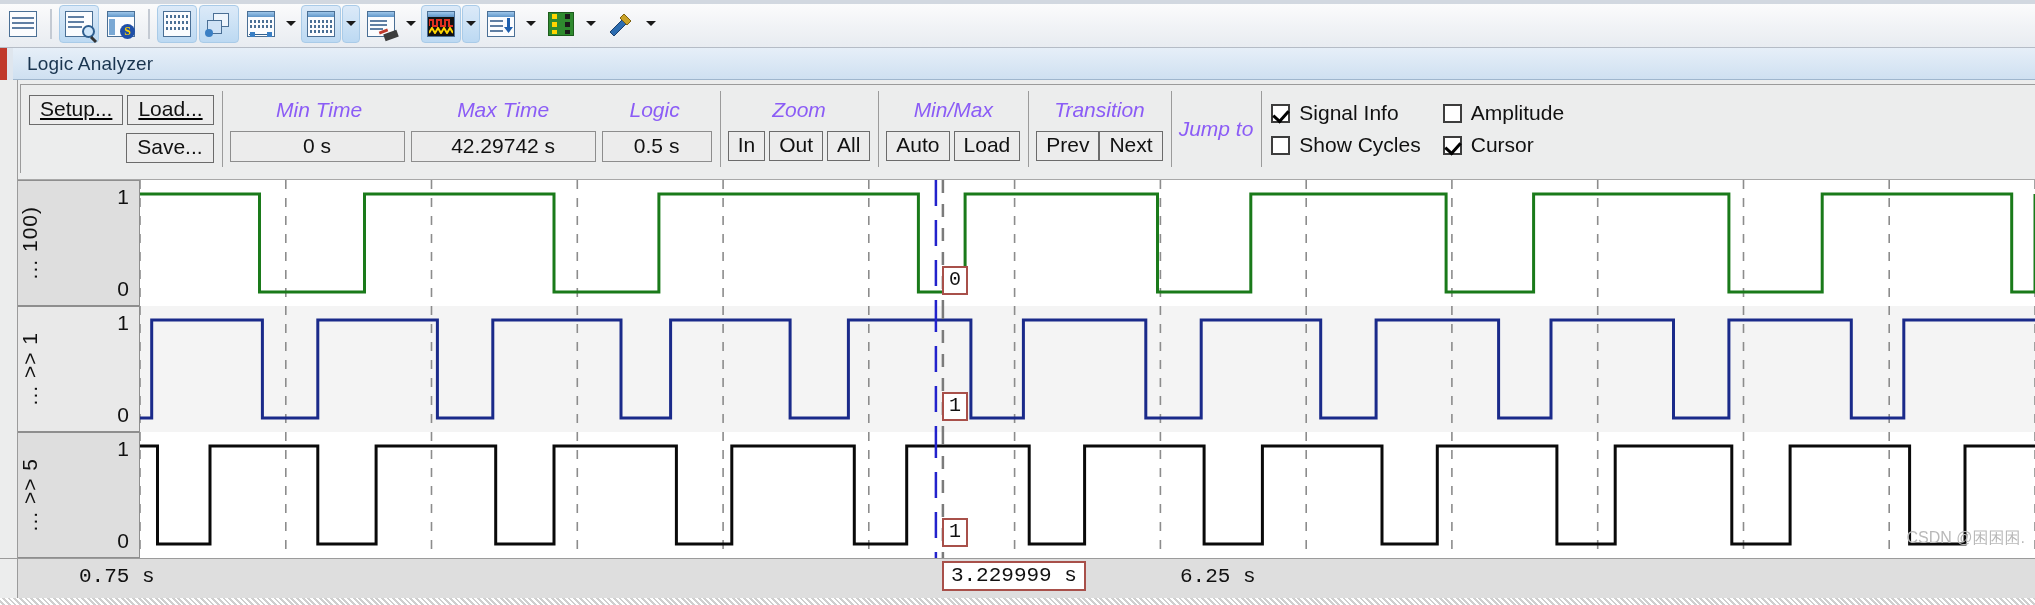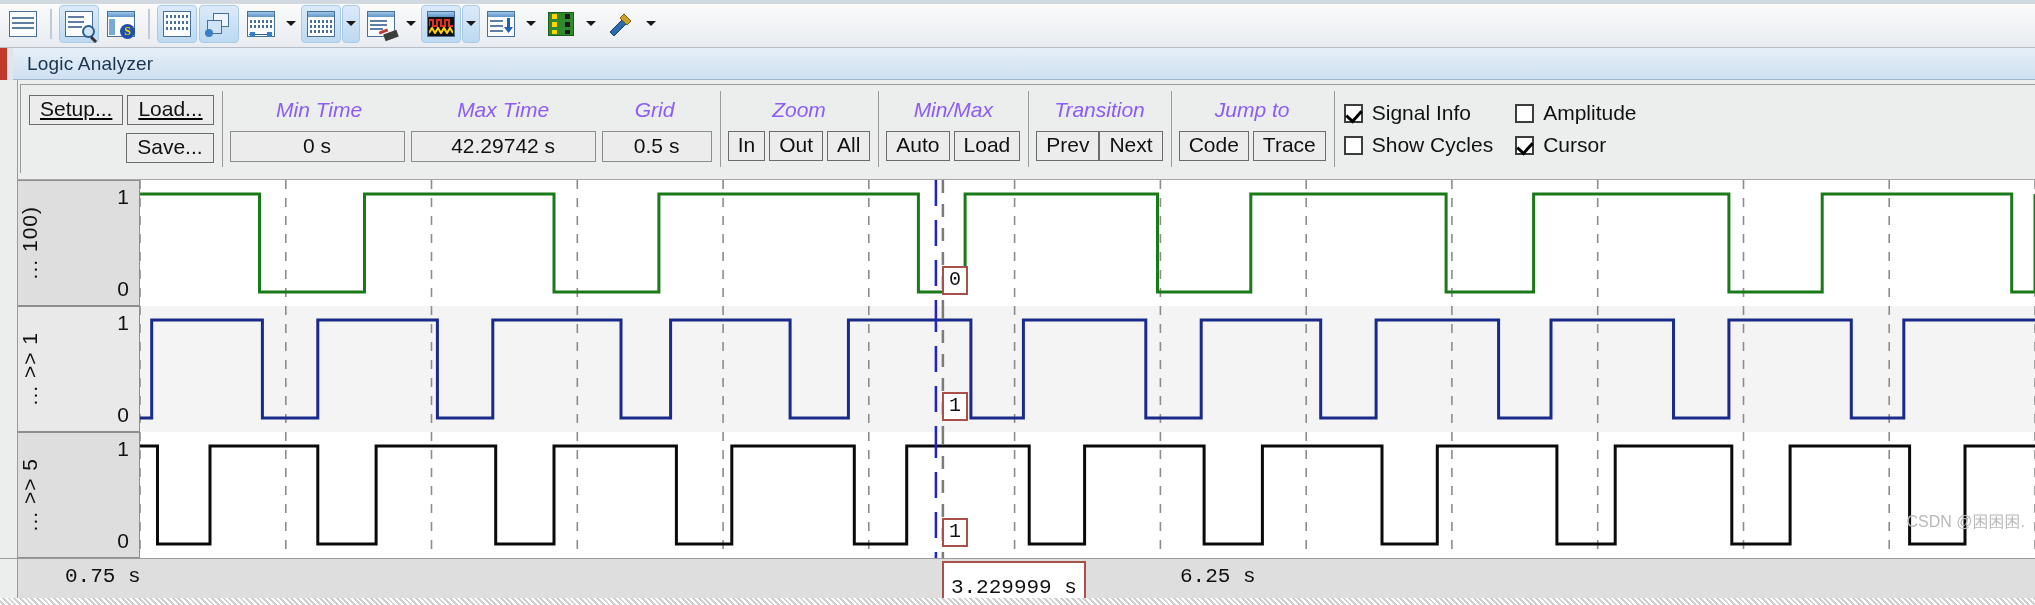--- a/index.html
+++ b/index.html
@@ -151,29 +151,29 @@
   
   #axis {
     position:absolute; left:0; top:558px; width:2035px; height:40px;
     background:#dedede; border-top:1px solid #9b9b9b;
   }
   #axis-left-rail{position:absolute;left:0;top:0;width:18px;height:40px;background:#eceded;border-right:1px solid #9b9b9b;}
   .tick-label{ position:absolute; top:6px; font-size:21px; color:#111;
      font-family:"Liberation Mono", monospace; letter-spacing:0px;}
   #cursor-time {
     position:absolute; top:2px; border:2px solid #a8504a; background:#fff;
-    font-size:21px; color:#111; padding:13px 7px 2px;
+    font-size:21px; color:#111; padding:1px 7px 2px;
     font-family:"Liberation Mono", monospace; white-space:nowrap;
   }
   #bottom-strip{
     position:absolute; left:0; top:598px; width:2035px; height:7px;
     background: repeating-linear-gradient(45deg,#ffffff 0 2px,#cfcfcf 2px 4px);
   }
   #watermark{
-    position:absolute; right:10px; top:512px; font-size:16px; color:#b9b9b9;
+    position:absolute; right:10px; top:528px; font-size:16px; color:#b9b9b9;
   }
 </style>
 </head>
 <body>
 
 <div id="toolbar">
   <div id="toolbar-top-strip"></div>
   <div class="tb-grp" id="tb-items">
       <div class="tb-btn">
         <span class="ic">
@@ -331,21 +331,21 @@
       </div>
       <div class="prow" style="justify-content:flex-end;">
         <button class="btn">Save...</button>
       </div>
     </div>
 
     <div class="pgroup">
       <div class="plabelrow">
         <span class="plabel" style="width:175px;">Min Time</span>
         <span class="plabel" style="width:185px;">Max Time</span>
-        <span class="plabel" style="width:110px;">Grid</span>
+        <span class="plabel" style="width:110px;">Logic</span>
       </div>
       <div class="prow" style="gap:6px;">
         <div class="field" style="width:175px;">0 s</div>
         <div class="field" style="width:185px;">42.29742 s</div>
         <div class="field" style="width:110px;">0.5 s</div>
       </div>
     </div>
 
     <div class="pgroup">
       <div class="plabelrow">
@@ -376,24 +376,20 @@
       <div class="prow" style="gap:0;">
         <button class="btn sm">Prev</button>
         <button class="btn sm">Next</button>
       </div>
     </div>
 
     <div class="pgroup">
       <div class="plabelrow">
           <span class="plabel">Jump to</span>
         </div>
-      <div class="prow">
-        <button class="btn sm">Code</button>
-        <button class="btn sm">Trace</button>
-      </div>
     </div>
 
     <div id="cbgroup">
       <div class="cbcol" id="cbcol-a">
           <label class="cbrow">
             <span class="cbox on"></span>
             <span class="cblabel">Signal Info</span>
           </label>
           <label class="cbrow">
             <span class="cbox"></span>
@@ -509,18 +505,18 @@
             <line x1="802.9" y1="0" x2="802.9" y2="126" stroke="#7b7b7b" stroke-width="2.5" stroke-dasharray="13 11"></line>
           </svg>
         </div>
         <div class="cur-badge" style="left: 923.9px; top: 86px;">1</div>
       </div>
     </div>
 </div>
 
 <div id="axis">
   <div id="axis-left-rail"></div>
-  <div class="tick-label" id="tick-left" style="left:65px;">0.75 s</div>
+  <div class="tick-label" id="tick-left" style="left:79px;">0.75 s</div>
   <div class="tick-label" id="tick-right" style="left:1180px;">6.25 s</div>
   <div id="cursor-time" style="left: 941.9px;">3.229999 s</div>
 </div>
 <div id="bottom-strip"></div>
 <div id="watermark">CSDN @困困困.</div>
 
 </body></html>

